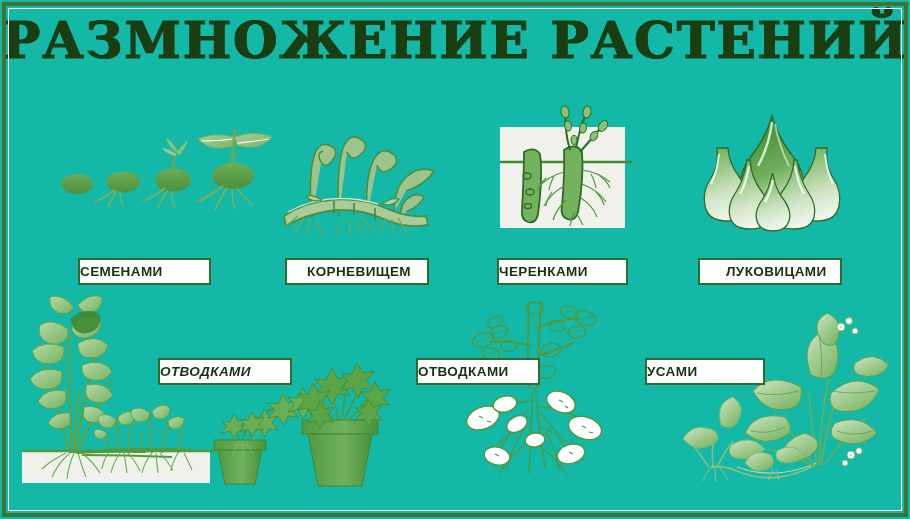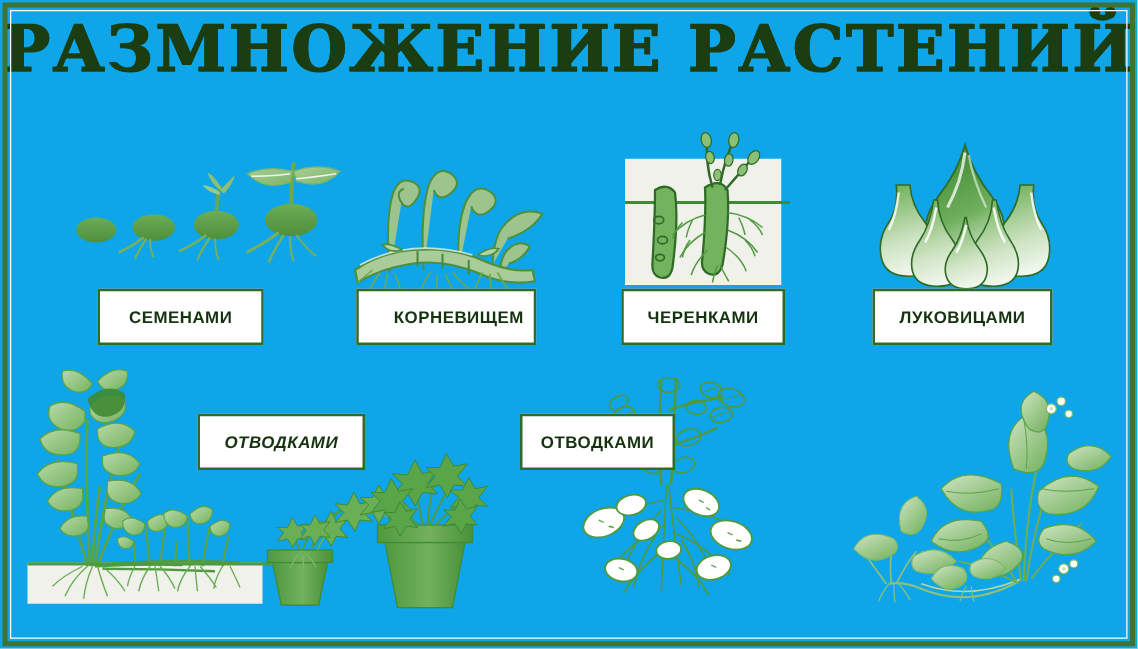--- a/index.html
+++ b/index.html
@@ -5,21 +5,21 @@
   * { box-sizing: border-box; }
   html, body {
     margin: 0; padding: 0;
     background: #ffffff;
     font-family: "Liberation Sans", sans-serif;
   }
   #poster {
     position: relative;
     width: 910px;
     height: 519px;
-    background: #0ea5e9;
+    background: #14b8a6;
     overflow: hidden;
   }
   
   .frame-outer {
     position: absolute;
     left: 2px; top: 2px; right: 2px; bottom: 2px;
     border: 4px solid #3f7333;
     pointer-events: none;
   }
   .frame-inner {
@@ -50,23 +50,23 @@
   .label {
     position: absolute;
     border: 2px solid #2f6b2c;
     background: #ffffff;
     color: #15330f;
     font-weight: bold;
     font-size: 13.5px;
     letter-spacing: 0.4px;
     display: flex;
     align-items: center;
-    justify-content: center;
-    height: 45px;
+    height: 27px;
     z-index: 40;
+    margin-top: 27px;
   }
 
   
   .panel { position: absolute; }
   .panel svg { display: block; width: 100%; height: 100%; overflow: visible; }
 
   .soilbox {
     position: absolute;
     background: #eff1ea;
     z-index: 1;
@@ -254,21 +254,21 @@
       <path d="M50 52 q-3 20 -11 32 q-9 13 -6 25 q3 12 20 12 q17 0 19 -12 q2 -13 -7 -25 q-11 -14 -12 -32 z" fill="url(#bulbsm)" stroke="#2f6b27" stroke-width="1.3"></path>
       <path d="M52 58 q-3 18 -9 28" stroke="#ffffff" stroke-width="2" fill="none" opacity="0.85"></path>
 
       <path d="M100 52 q3 20 11 32 q9 13 6 25 q-3 12 -20 12 q-17 0 -19 -12 q-2 -13 7 -25 q11 -14 12 -32 z" fill="url(#bulbsm)" stroke="#2f6b27" stroke-width="1.3"></path>
       <path d="M98 58 q3 18 9 28" stroke="#ffffff" stroke-width="2" fill="none" opacity="0.85"></path>
 
       <path d="M75 66 q-3 16 -10 26 q-8 11 -5 21 q3 10 16 10 q13 0 16 -10 q3 -10 -5 -21 q-9 -11 -11 -26 z" fill="url(#bulbsm)" stroke="#2f6b27" stroke-width="1.3"></path>
       <path d="M76 72 q-3 14 -8 22" stroke="#ffffff" stroke-width="2" fill="none" opacity="0.9"></path>
     </svg>
   </div>
-  <div class="label" style="left:698px; top:231px; width:144px;">
+  <div class="label" style="left:698px; top:231px; width:144px;padding-left:26px;">
     <span>ЛУКОВИЦАМИ</span>
   </div>
 
   <div class="soilbox" style="left:22px; top:450px; width:188px; height:33px;"></div>
   <div class="panel" style="left:12px; top:285px; width:210px; height:200px; z-index:5;">
     <svg viewBox="0 0 210 200">
       <defs>
         <linearGradient id="lf1" x1="0" y1="0" x2="1" y2="1">
           <stop offset="0%" stop-color="#b9d9a9"></stop>
             <stop offset="100%" stop-color="#74b35e"></stop>
@@ -555,16 +555,19 @@
       <g fill="url(#sl)" stroke="#7cb869" stroke-width="0.9">
         <path d="M106 150 q-18 -8 -26 8 q12 14 26 4 q5 -5 0 -12 z"></path>
         <path d="M112 146 q16 -10 28 4 q-12 12 -26 6 q-5 -4 -2 -10 z"></path>
       </g>
       <g stroke="#8cc079" stroke-width="1" fill="none">
         <path d="M108 164 q-4 7 -5 12"></path>
           <path d="M112 164 q1 8 2 12"></path>
       </g>
     </svg>
   </div>
+  <div class="label" style="left:645px; top:331px; width:120px;">
+    <span>УСАМИ</span>
+  </div>
 
   <div class="frame-outer"></div>
   <div class="frame-inner"></div>
 </div>
 
 </body></html>

